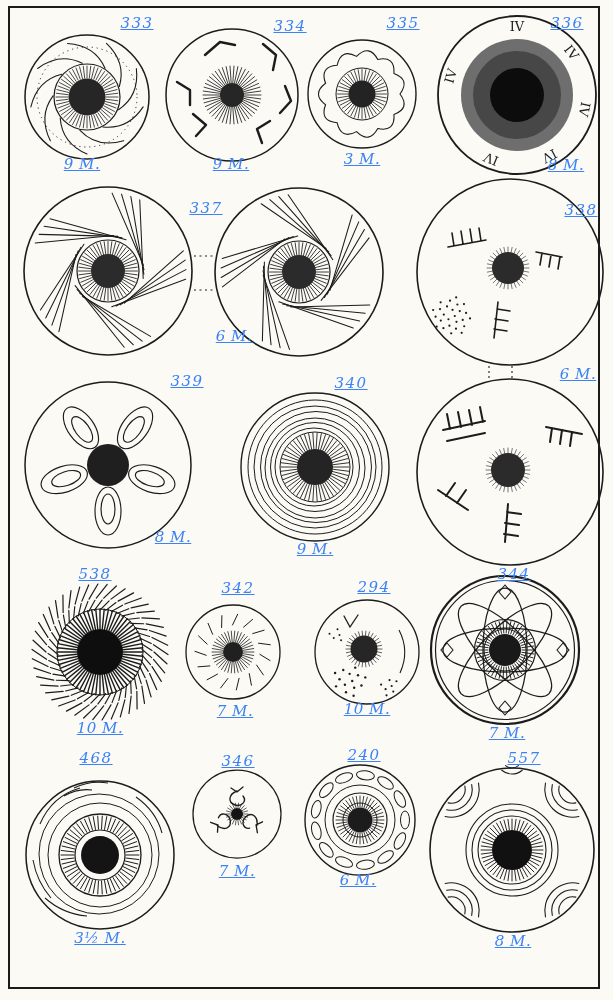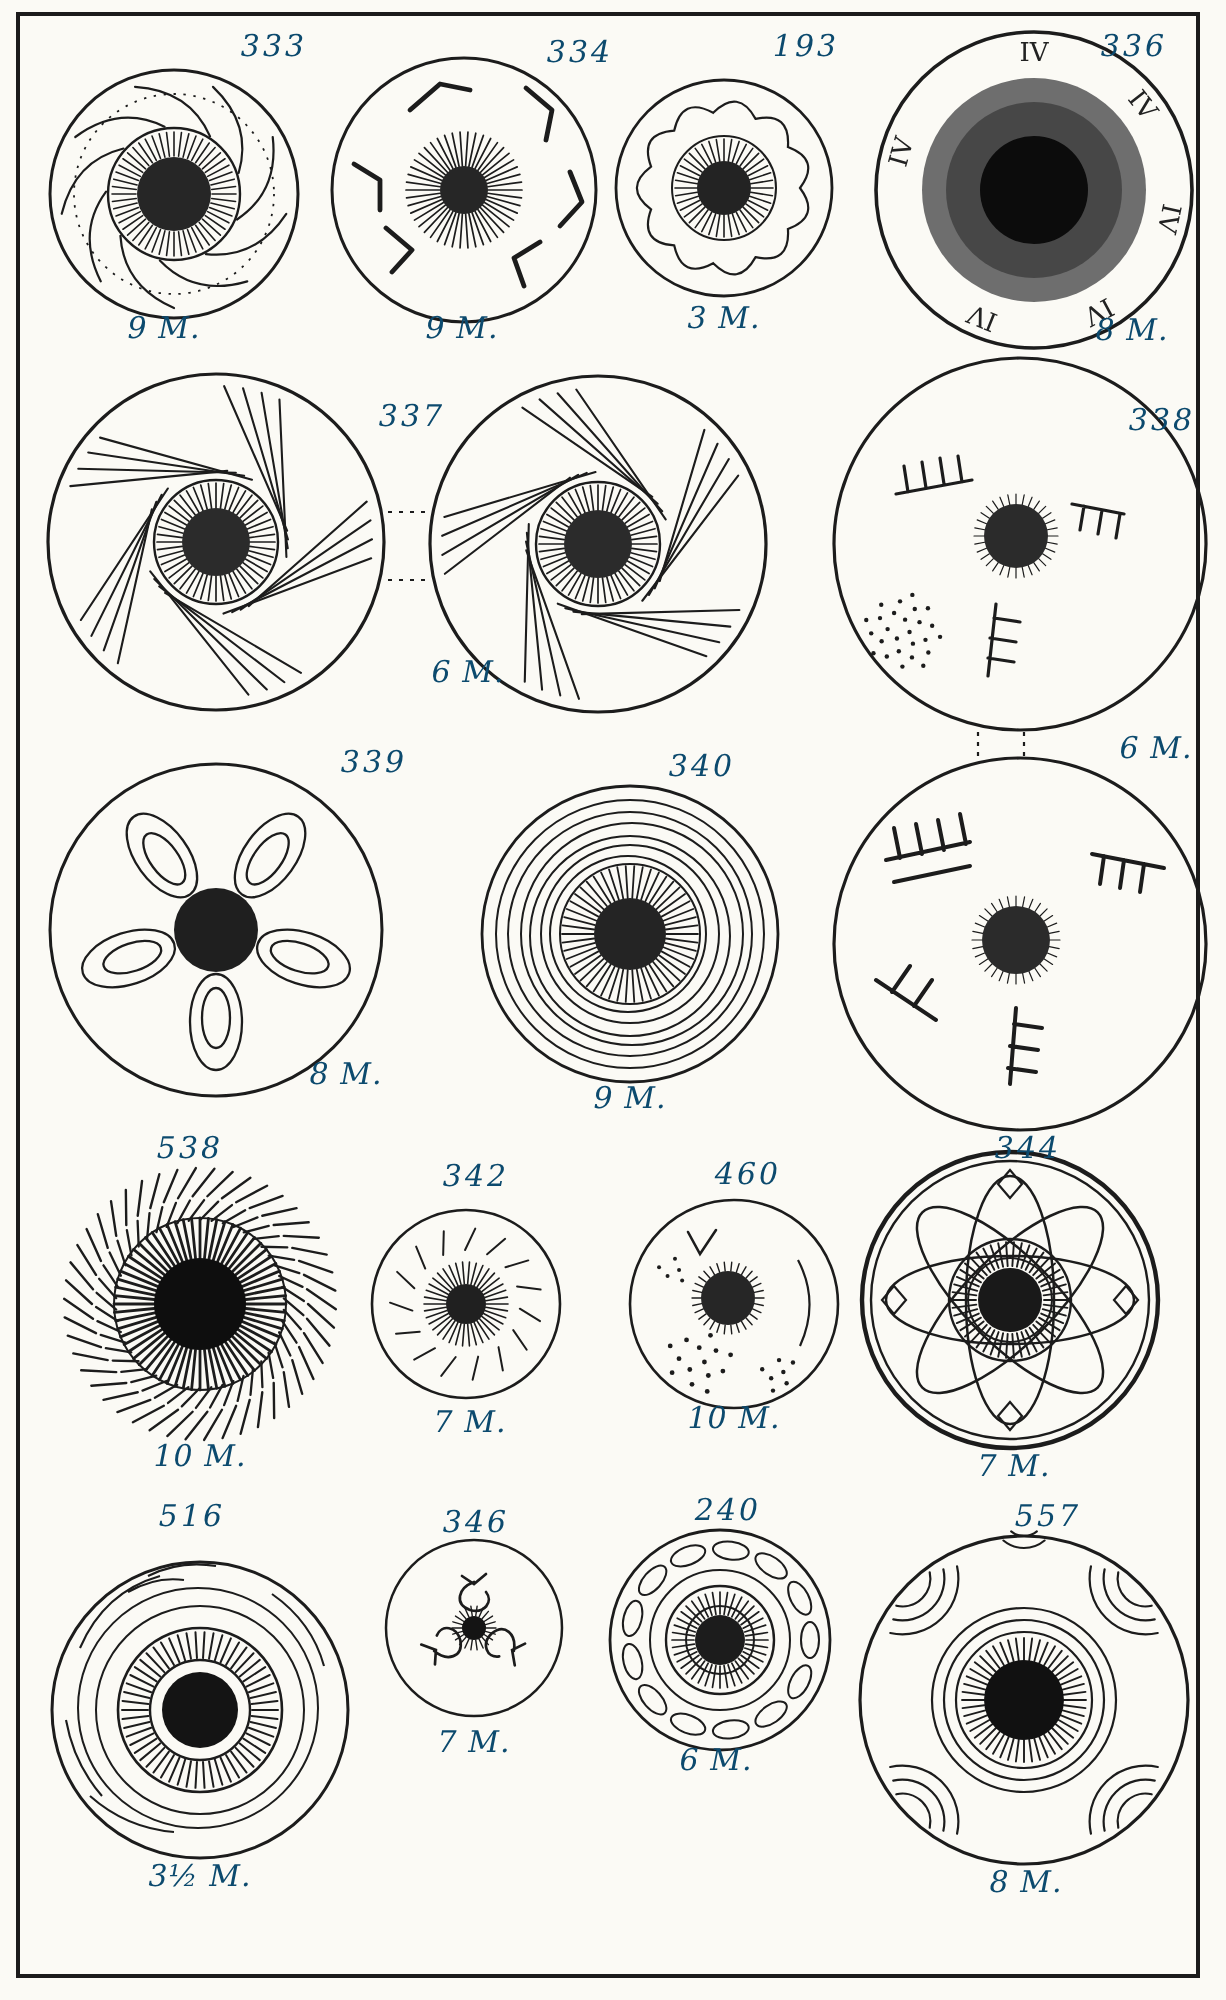--- a/index.html
+++ b/index.html
@@ -2,22 +2,22 @@
 <html><head>
 <meta charset="utf-8">
 <style>
   html,body{margin:0;padding:0;background:#e9e7e1;}
   .page{position:relative;width:613px;height:1000px;background:#fbfaf5;overflow:hidden;
         font-family:"DejaVu Serif",serif;}
   .frame{position:absolute;left:8px;top:6px;width:592px;height:983px;
          border:2.5px solid #1b1b1b;background:#fbfaf5;box-sizing:border-box;}
   svg.plate{position:absolute;left:0;top:0;}
   .ink{stroke:#1c1c1c;fill:none;}
-  .lbl{position:absolute;transform:translateX(-50%);font-style:italic;color:#0c4a6e;
-       white-space:nowrap;user-select:none;}
+  .lbl{position:absolute;transform:translateX(-50%);font-style:italic;color:#3b82f6;
+       white-space:nowrap;user-select:none;text-decoration:underline;}
   .num{font-size:15px;letter-spacing:1.5px;}
   .mag{font-size:15px;letter-spacing:0.5px;}
 </style>
 </head>
 <body>
 
 <div class="page">
   <div class="frame"></div>
 
   <svg class="plate" width="613" height="1000" viewBox="0 0 613 1000">
@@ -1215,41 +1215,41 @@
           <line x1="531.8288972274762" y1="847.3894761555989" x2="542.7347907025882" y2="845.9536880411785" stroke="#1c1c1c" stroke-width="0.95" stroke-linecap="round"></line>
         </g>
       <circle cx="512" cy="850" r="20" fill="#111111"></circle>
     </g>
   </svg>
 
   <span class="lbl num" style="left:137px;top:14px">333</span>
   <span class="lbl mag" style="left:82px;top:155px">9 M.</span>
   <span class="lbl num" style="left:290px;top:17px">334</span>
   <span class="lbl mag" style="left:231px;top:155px">9 M.</span>
-  <span class="lbl num" style="left:403px;top:14px">193</span>
+  <span class="lbl num" style="left:403px;top:14px">335</span>
   <span class="lbl mag" style="left:362px;top:150px">3 M.</span>
   <span class="lbl num" style="left:567px;top:14px">336</span>
   <span class="lbl mag" style="left:566px;top:156px">8 M.</span>
   <span class="lbl num" style="left:206px;top:199px">337</span>
   <span class="lbl mag" style="left:234px;top:327px">6 M.</span>
   <span class="lbl num" style="left:581px;top:201px">338</span>
   <span class="lbl mag" style="left:578px;top:365px">6 M.</span>
   <span class="lbl num" style="left:187px;top:372px">339</span>
   <span class="lbl mag" style="left:173px;top:528px">8 M.</span>
   <span class="lbl num" style="left:351px;top:374px">340</span>
   <span class="lbl mag" style="left:315px;top:540px">9 M.</span>
   <span class="lbl num" style="left:95px;top:565px">538</span>
   <span class="lbl mag" style="left:100px;top:719px">10 M.</span>
   <span class="lbl num" style="left:238px;top:579px">342</span>
   <span class="lbl mag" style="left:235px;top:702px">7 M.</span>
-  <span class="lbl num" style="left:374px;top:578px">460</span>
+  <span class="lbl num" style="left:374px;top:578px">294</span>
   <span class="lbl mag" style="left:367px;top:700px">10 M.</span>
   <span class="lbl num" style="left:514px;top:565px">344</span>
   <span class="lbl mag" style="left:507px;top:724px">7 M.</span>
-  <span class="lbl num" style="left:96px;top:749px">516</span>
+  <span class="lbl num" style="left:96px;top:749px">468</span>
   <span class="lbl mag" style="left:100px;top:929px">3½ M.</span>
   <span class="lbl num" style="left:238px;top:752px">346</span>
   <span class="lbl mag" style="left:237px;top:862px">7 M.</span>
   <span class="lbl num" style="left:364px;top:746px">240</span>
   <span class="lbl mag" style="left:358px;top:871px">6 M.</span>
   <span class="lbl num" style="left:524px;top:749px">557</span>
   <span class="lbl mag" style="left:513px;top:932px">8 M.</span>
 </div>
 
 </body></html>

